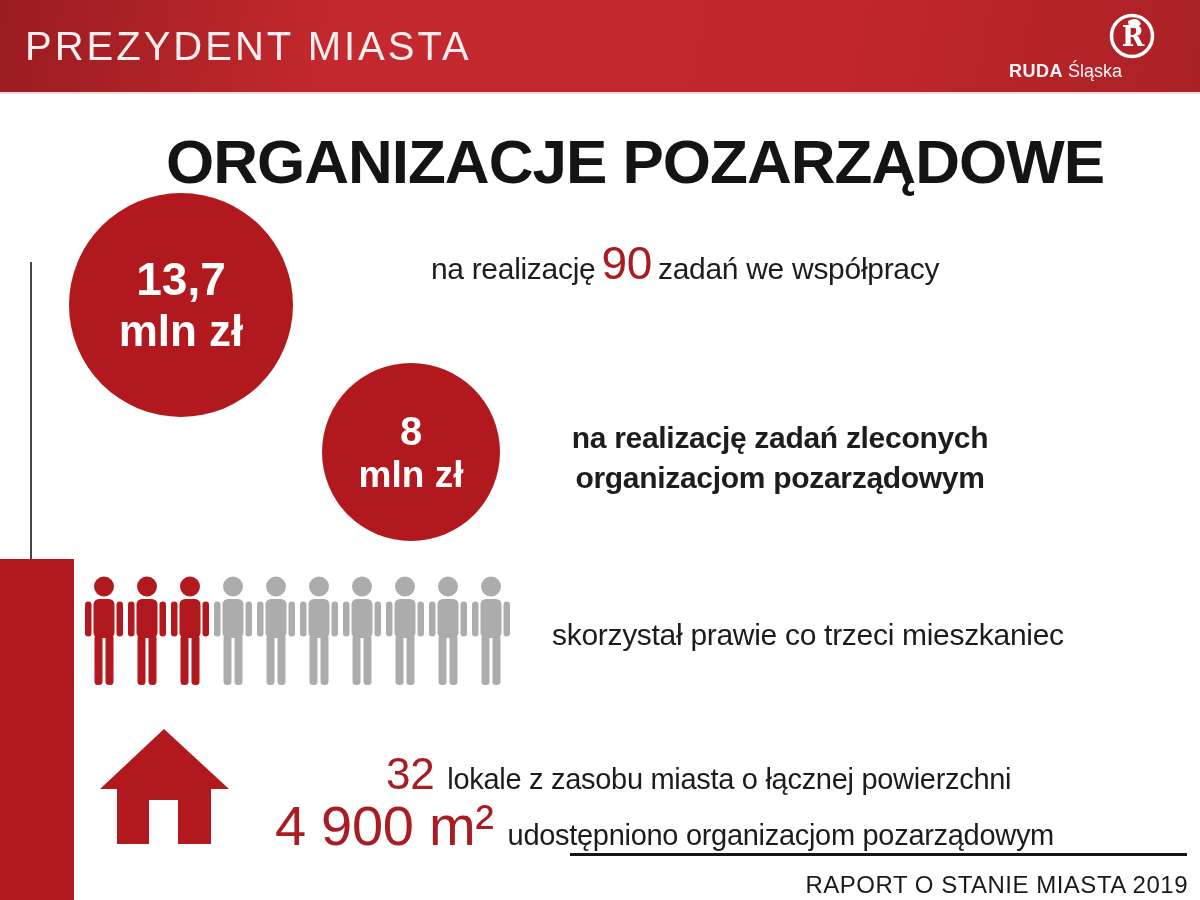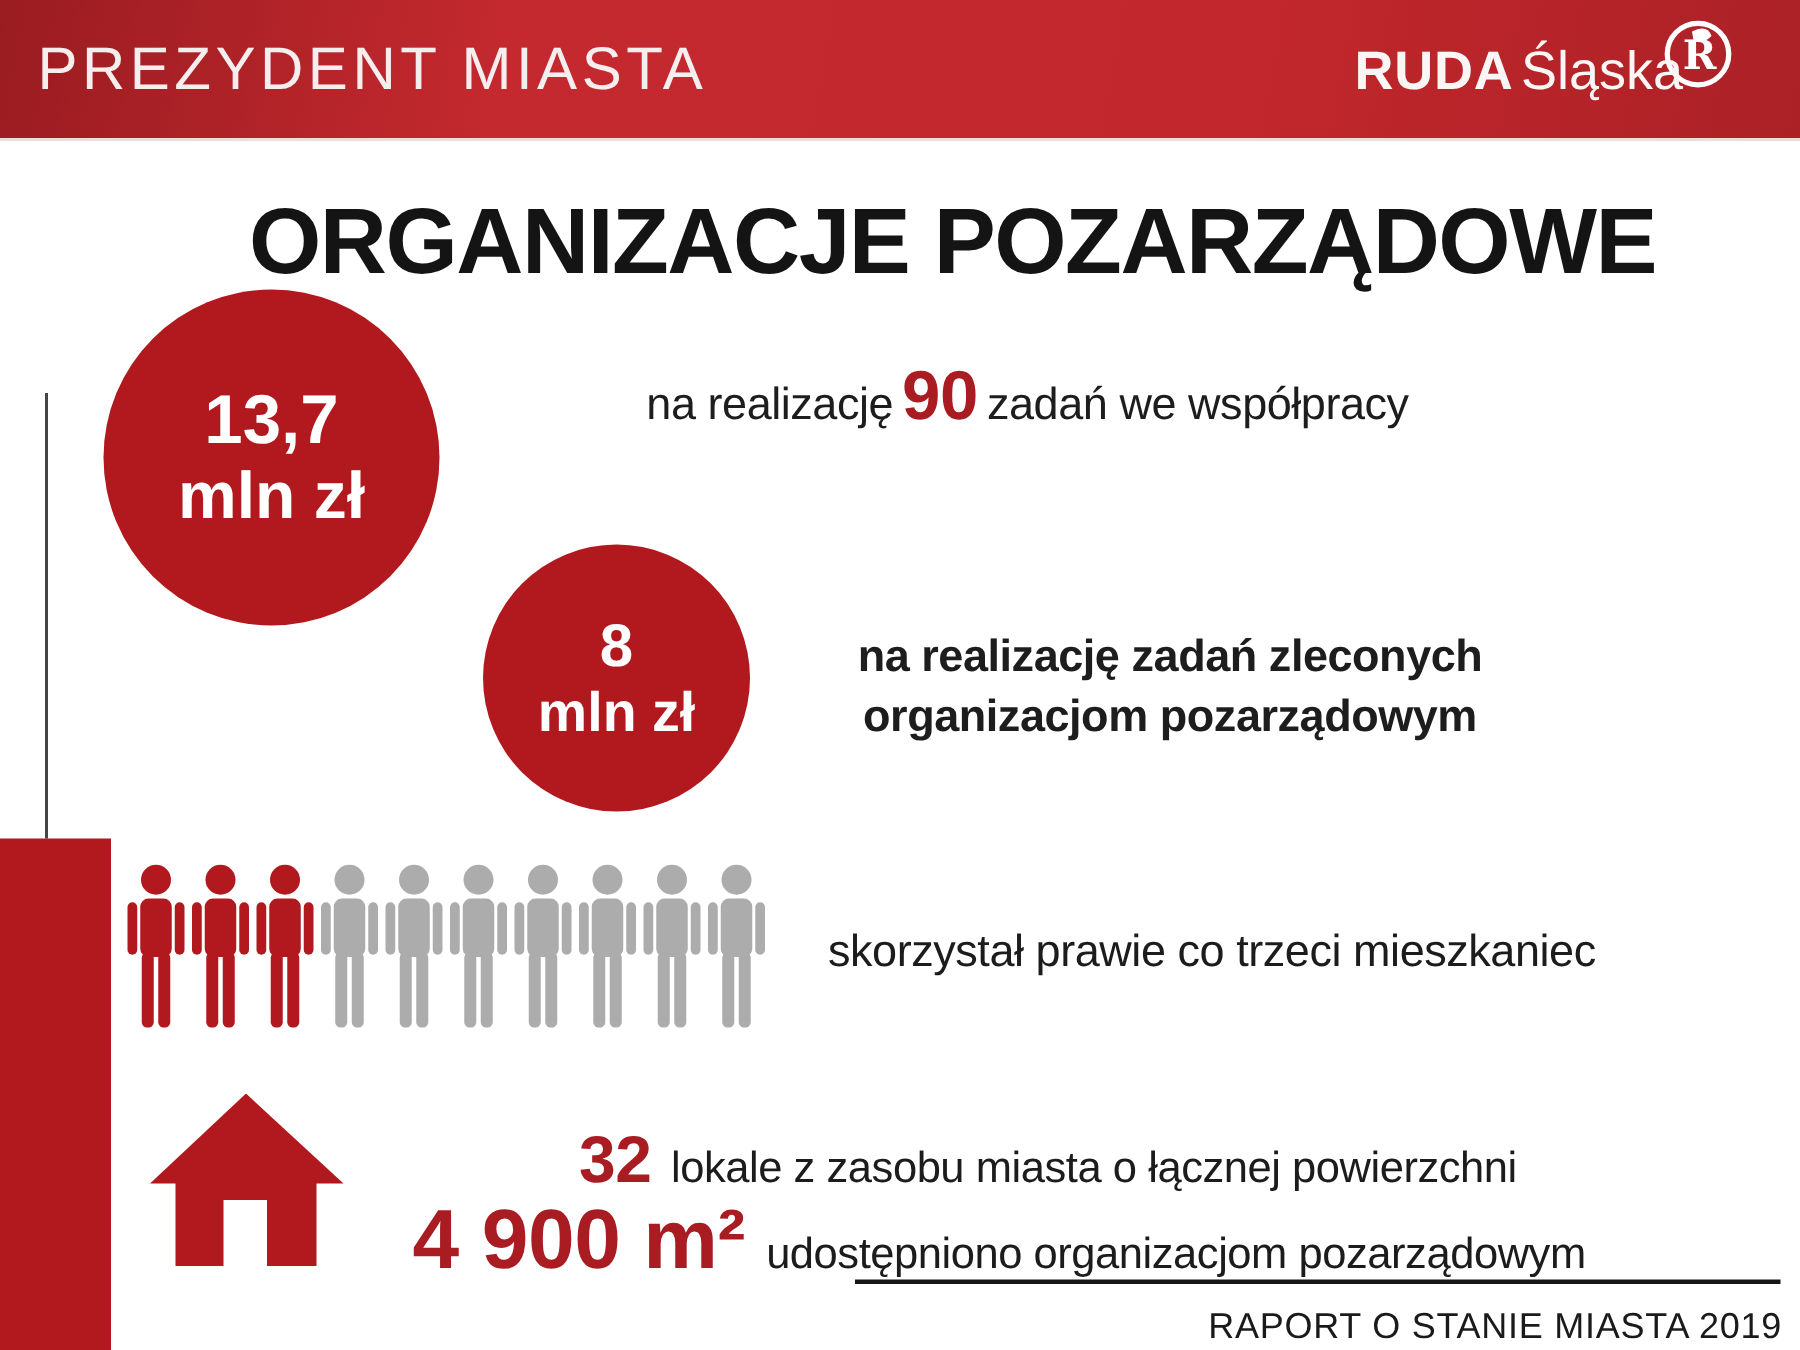--- a/index.html
+++ b/index.html
@@ -14,22 +14,22 @@
     background:linear-gradient(100deg,#9a1c21 0%,#c3292e 28%,#c1272c 70%,#ab2126 100%);
     border-bottom:2px solid #efdcdc;
   }
   .header-title {
     position:absolute; left:25px; top:24px;
     font-size:40px; letter-spacing:3px; color:#f6eeee; font-weight:400;
   }
   .brand { position:absolute; right:40px; top:10px; width:210px; height:78px; }
   .brand-mark { position:absolute; right:4px; top:2px; width:48px; height:48px; }
   .brand-text {
-    position:absolute; right:38px; bottom:20px; white-space:nowrap;
-    font-size:36px; color:#fbf6f6;
+    position:absolute; right:38px; bottom:6px; white-space:nowrap;
+    font-size:18px; color:#fbf6f6;
   }
   .brand-text b { font-weight:700; letter-spacing:0.5px; }
   .brand-text .light { font-weight:300; margin-left:5px; }
   
   .page-title {
     position:absolute; left:0; right:0; top:126px; text-align:center; padding-left:70px;
     font-size:62px; font-weight:700; letter-spacing:-1px; color:#141414; white-space:nowrap;
   }
   
   .v-line { position:absolute; left:30px; top:262px; width:2px; height:297px; background:#454545; }
@@ -41,21 +41,21 @@
     font-weight:700; text-align:center; line-height:1.15;
   }
   .circle-1 { left:69px; top:193px; width:224px; height:224px; font-size:46px; }
   .circle-2 { left:322px; top:363px; width:178px; height:178px; font-size:40px; }
   .circle-1 .unit { font-size:44px; }
   .circle-2 .unit { font-size:37px; }
   
   .stat-text { position:absolute; text-align:center; font-size:30px; line-height:40px; letter-spacing:-0.3px; color:#1d1d1d; }
   .stat-text-1 { left:330px; top:243px; width:710px; }
   .stat-text-2 { left:505px; top:418px; width:550px;font-weight:bold; }
-  .num-hl { color:#a91d22; font-weight:700; }
+  .num-hl { color:#a91d22; font-weight:400; }
   .stat-text-1 .num-hl { font-size:46px; margin:0 6px; }
   
   .people-row { position:absolute; left:84px; top:575px; height:112px; display:flex; gap:3px; }
   .person { width:40px; height:112px; }
   .person.red  { fill:#b2191e; }
   .person.gray { fill:#acacac; }
   .people-caption { position:absolute; left:552px; top:618px; font-size:30px; letter-spacing:-0.3px; white-space:nowrap; }
   
   .house { position:absolute; left:99px; top:729px; width:133px; height:116px; }
   .premises-line { position:absolute; white-space:nowrap; font-size:29px; letter-spacing:-0.3px; }

